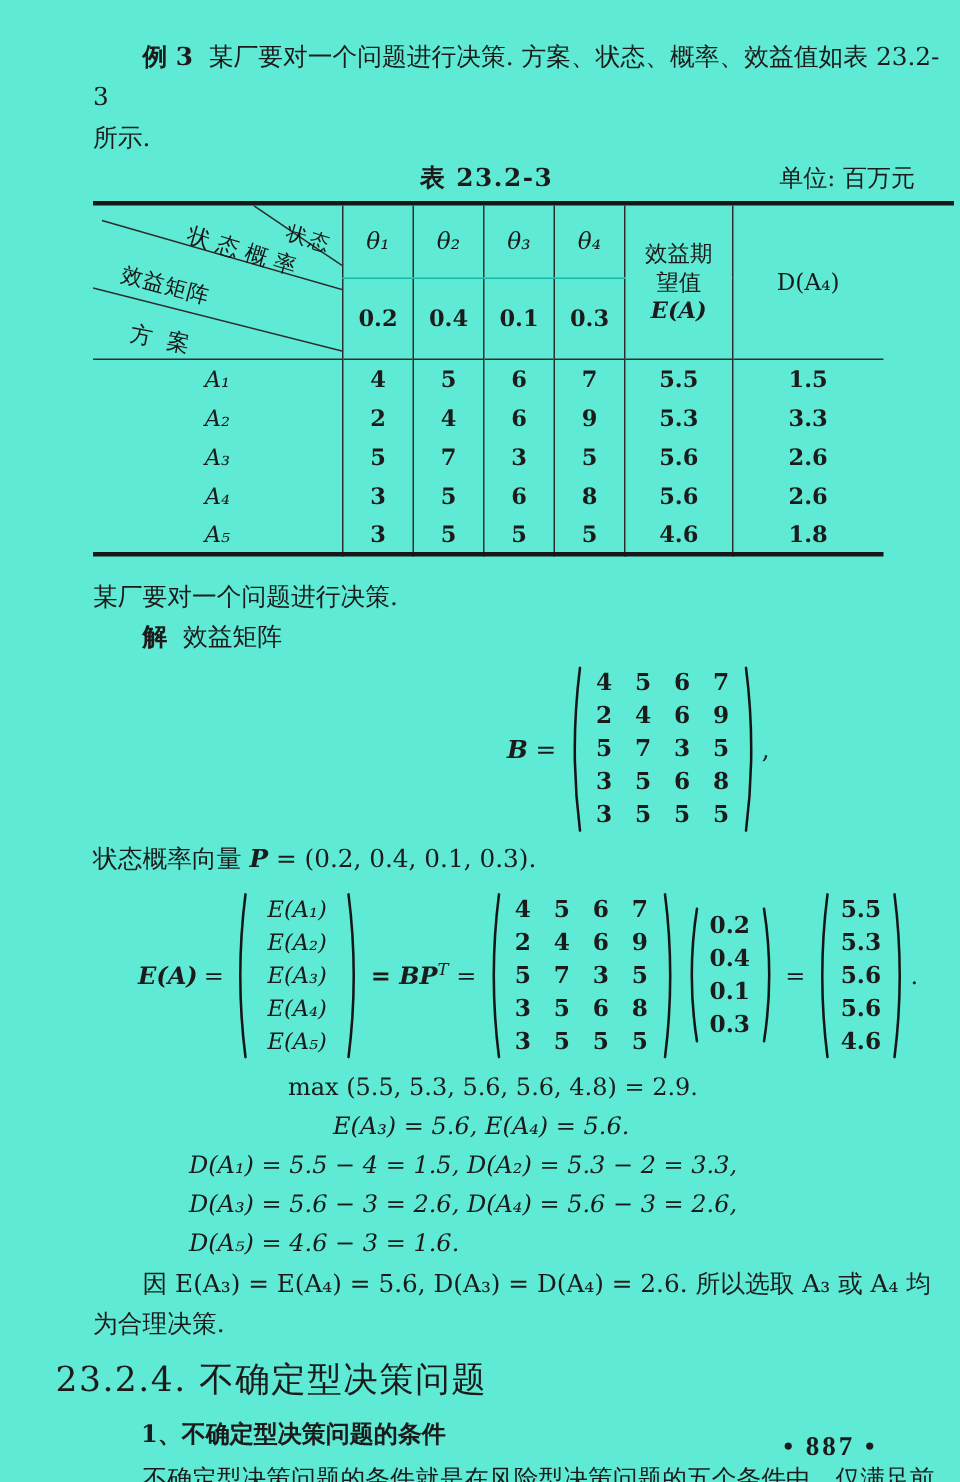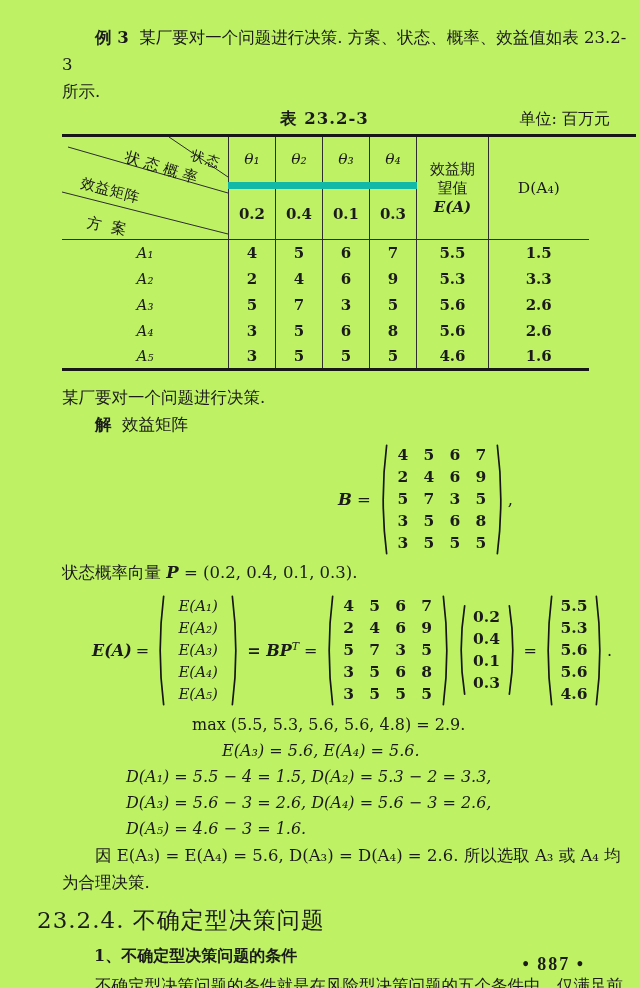--- a/index.html
+++ b/index.html
@@ -1,20 +1,20 @@
 <!DOCTYPE html>
 <html><head>
 <meta charset="utf-8">
 <style>
   html,body{margin:0;padding:0;background:#d8d6d0;}
   .page{
     position:relative;
     width:640px;height:988px;
     margin:0 auto;
-    background:#bef264;
+    background:#5eead4;
     color:#1b1b1b;
     font-family:"DejaVu Serif","Liberation Serif",serif;
     font-size:16.5px;
     overflow:hidden;
     box-sizing:border-box;
     padding:24px 8px 0 62px;
   }
   .ln{line-height:27px;}
   .indent{text-indent:2em;}
   b,.b{font-weight:bold;}
@@ -25,21 +25,21 @@
   .caption-row{display:flex;height:24px;margin-top:2px;align-items:center;}
   .caption{font-weight:bold;margin-left:218px;letter-spacing:1px;}
   .unit{margin-left:auto;margin-right:22px;font-size:16px;}
 
   
   .table-wrap{width:574px;border-top:3px solid #171717;margin-top:3px;}
   table.tbl{border-collapse:collapse;border-bottom:3px solid #171717;table-layout:fixed;}
   .tbl th,.tbl td{padding:0;text-align:center;vertical-align:middle;font-weight:normal;}
   .tbl thead{border-bottom:1px solid #2e2e2e;}
   .tbl .vl{border-left:1px solid #2e2e2e;}
-  .tbl .hdiv{border-bottom:7px solid #14b8a6;}
+  .tbl .hdiv{border-bottom:1px solid #14b8a6;}
   .tbl .r1{height:48px;}
   .tbl .r2{height:54px;}
   .tbl tbody tr{height:26px;}
   .tbl .num{font-weight:bold;font-size:15px;}
   .tbl .theta{font-style:italic;font-size:15.5px;}
   .plan-label{font-style:italic;font-weight:bold;font-size:15px;}
   .exp-head{font-size:15px;line-height:19px;}
   .d-head{font-size:15.5px;}
   .corner-cell{position:relative;}
   .corner-cell svg{display:block;}
@@ -170,21 +170,21 @@
             <td class="vl num">2.6</td>
           </tr>
 
           <tr>
             <td class="plan-label">A₅</td>
             <td class="vl num">3</td>
             <td class="vl num">5</td>
             <td class="vl num">5</td>
             <td class="vl num">5</td>
             <td class="vl num">4.6</td>
-            <td class="vl num">1.6</td>
+            <td class="vl num">1.8</td>
           </tr>
         </tbody>
     </table>
   </div>
 
   <div class="ln" style="margin-top:13px">某厂要对一个问题进行决策.</div>
   <div class="ln indent"><b>解</b>&nbsp;&nbsp;<span>效益矩阵</span></div>
 
   <div class="eq eq-b">
     <span class="bi">B</span>

